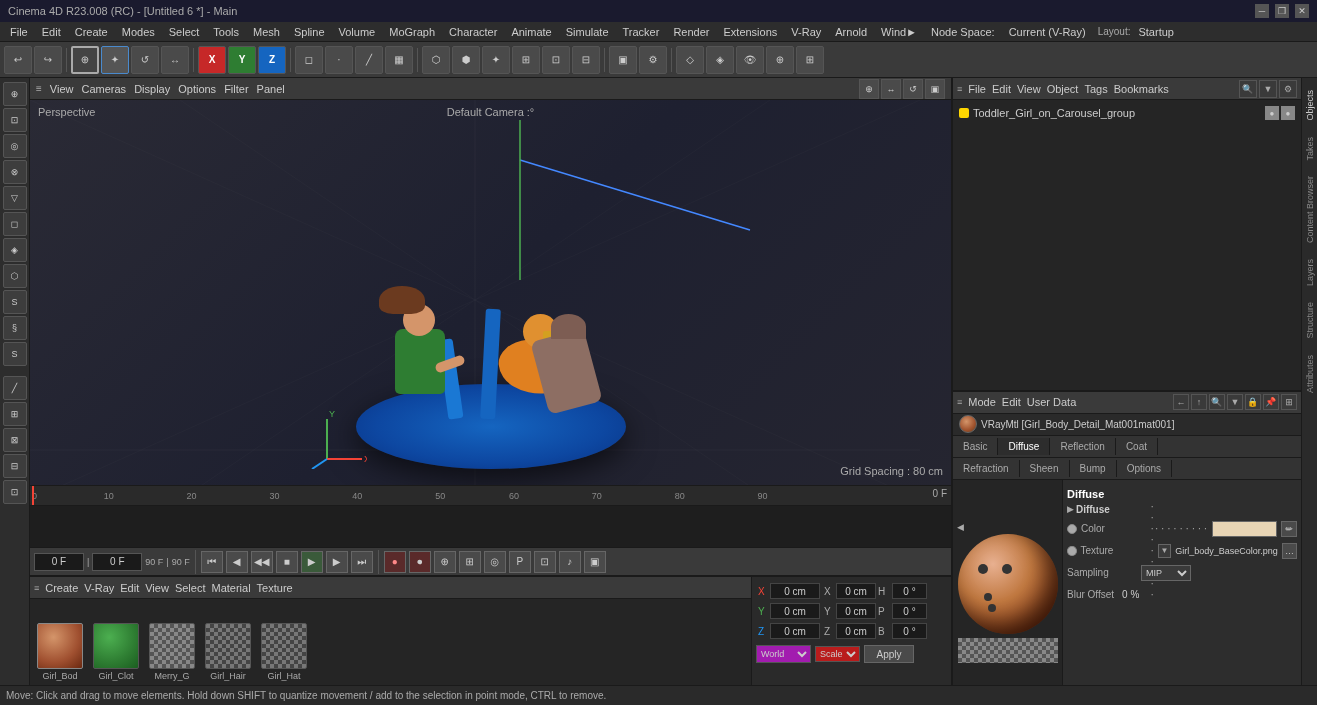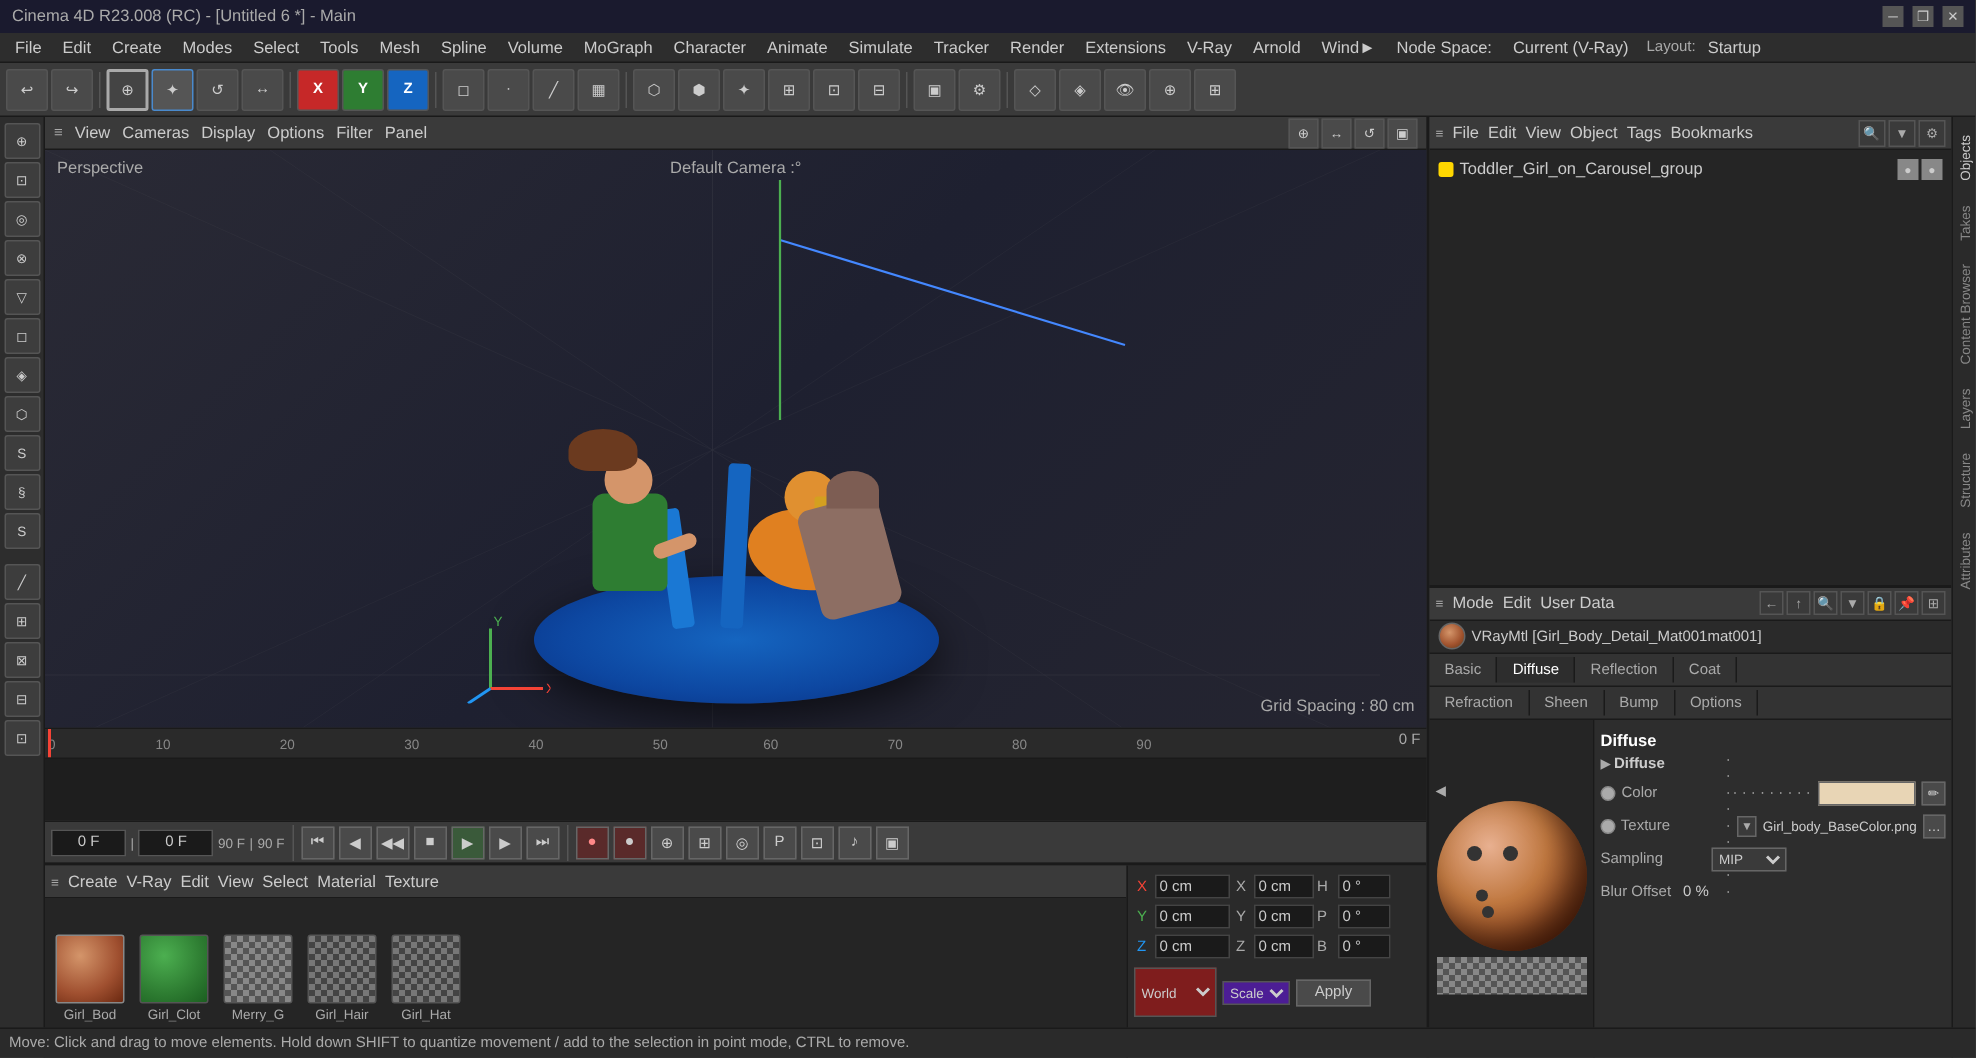--- a/index.html
+++ b/index.html
@@ -248,20 +248,21 @@
       gap: 2px;
       padding: 1px 2px;
     }
     .coord-input {
       width: 55px; height: 16px;
       background: #1a1a1a;
       border: 1px solid #444;
       color: #ccc;
       font-size: 10px;
       padding: 0 2px;
+      text-align: center;
     }
 
     
     #right-panel {
       width: 350px;
       background: #2d2d2d;
       border-left: 2px solid #1a1a1a;
       display: flex;
       flex-direction: column;
     }
@@ -829,25 +830,25 @@
           <div class="coord-row">
             <span style="color:#2196f3;font-size:10px;width:10px;">Z</span>
             <input class="coord-input" type="text" value="0 cm" style="width: 50px;">
             <span style="color:#aaa;font-size:10px;width:10px;margin-left:2px;">Z</span>
             <input class="coord-input" type="text" value="0 cm" style="width: 40px;">
             <span style="color:#aaa;font-size:10px;width:12px;">B</span>
             <input class="coord-input" type="text" value="0 °" style="width: 35px;">
           </div>
 
           <div style="display:flex;align-items:center;gap:4px;margin-top:4px;">
-            <select style="width:55px;height:33px;background:#7f1d1d;border:1px solid #555;color:#ccc;font-size:9px;">
+            <select style="width:55px;height:18px;background:#a21caf;border:1px solid #555;color:#ccc;font-size:9px;">
               <option>World</option>
               <option>Object</option>
             </select>
-            <select style="width:45px;height:16px;background:#4c1d95;border:1px solid #555;color:#ccc;font-size:9px;">
+            <select style="width:45px;height:16px;background:#b91c1c;border:1px solid #555;color:#ccc;font-size:9px;">
               <option>Scale</option>
             </select>
             <button style="width:50px;height:18px;background:#4a4a4a;border:1px solid #666;color:#ccc;font-size:10px;cursor:pointer;">Apply</button>
           </div>
         </div>
 
       </div>
     </div>
 
   </div>

